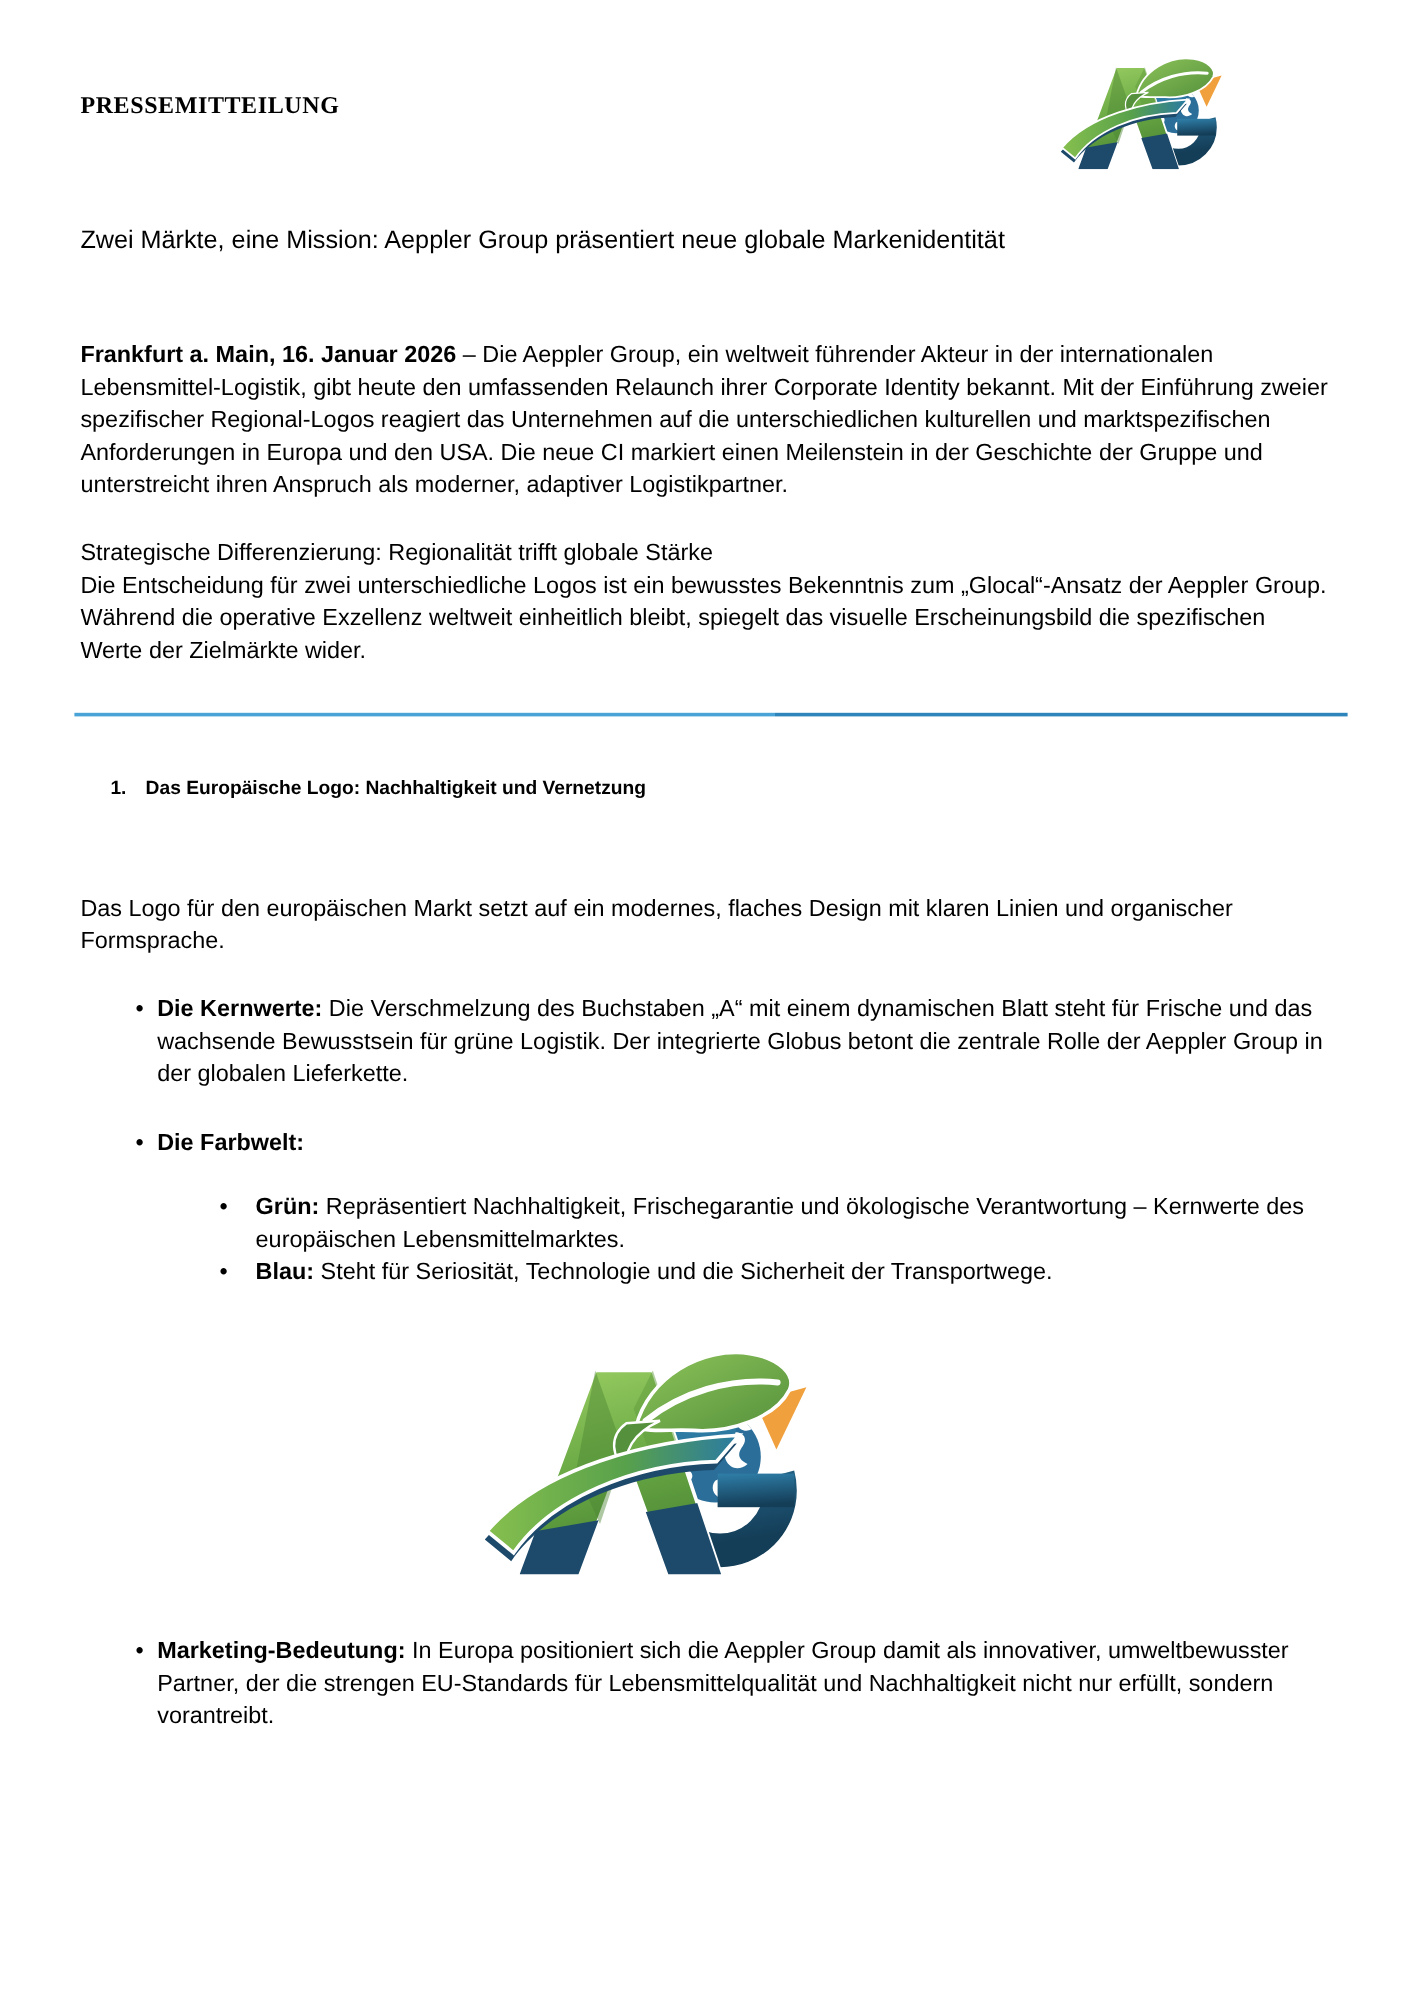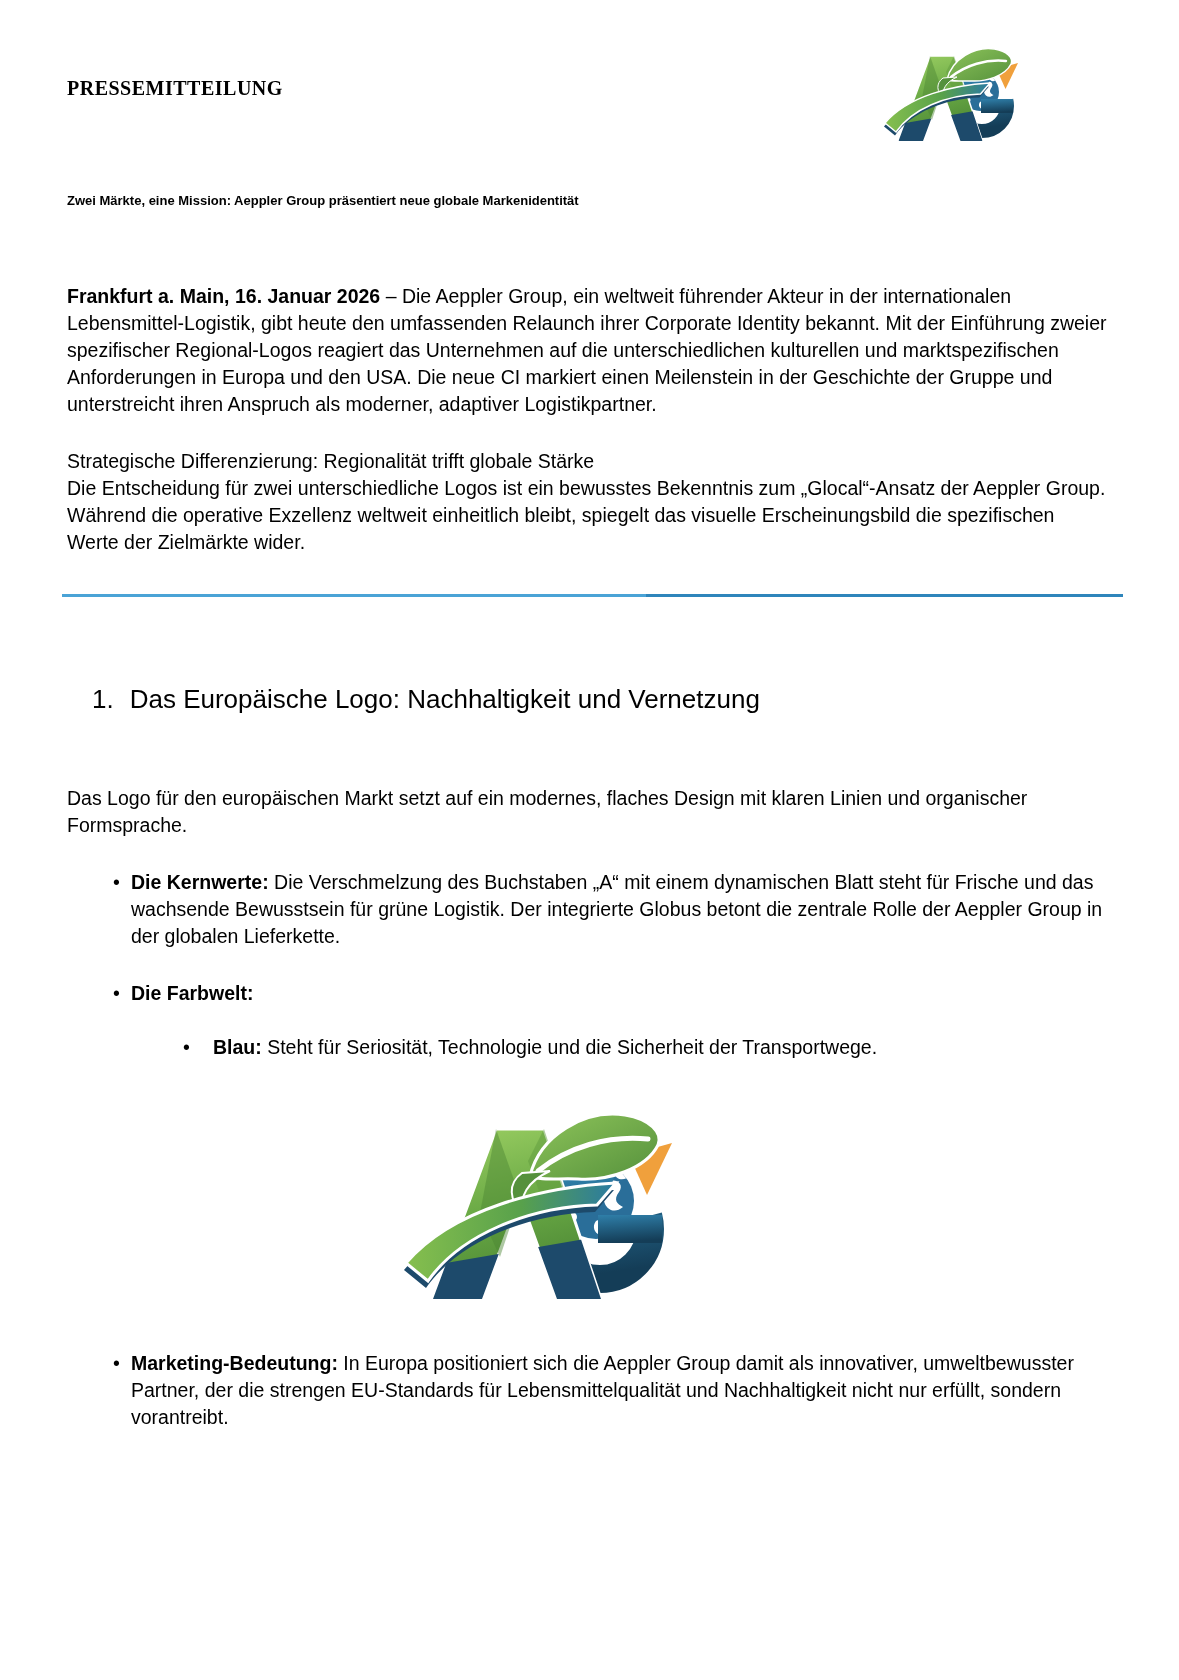--- a/index.html
+++ b/index.html
@@ -10,29 +10,29 @@
     -webkit-font-smoothing:antialiased;
   }
   .page{padding:42px 69px 0 67px;box-sizing:border-box;width:1179px;height:1360px;}
   .masthead{display:flex;justify-content:space-between;align-items:flex-start;height:106px;}
   .kicker{
     font-family:"Liberation Serif","DejaVu Serif",serif;
     font-weight:bold;font-size:20px;letter-spacing:.5px;margin-top:33px;
   }
   .logo-small{margin-right:78px;}
   .logo-small svg{width:150px;height:106px;display:block;}
-  h1{font-size:13px;font-weight:bold;line-height:27px;margin:39px 0 0 0;}
+  h1{font-size:21px;font-weight:normal;line-height:27px;margin:39px 0 0 0;}
   p{margin:0;}
   .p-intro{margin-top:69px;}
   .p-strategy{margin-top:30px;}
   .divider{
     border:none;height:3px;width:1061px;margin:38px 0 0 -5px;
     background:linear-gradient(to right,#4aa3d6 0%,#4aa3d6 55%,#2e85bb 55%,#2e85bb 100%);
   }
-  h2{font-size:26px;font-weight:normal;line-height:30px;margin:87px 0 0 0;padding-left:25px;}
+  h2{font-size:16px;font-weight:bold;line-height:30px;margin:46px 0 0 0;padding-left:25px;}
   .sec-num{margin-right:16px;}
   .p-sec-intro{margin-top:71px;}
   ul{list-style:none;margin:0;padding:0;}
   .l1{margin-top:30px;}
   .l1 > li{position:relative;padding-left:64px;}
   .l1 > li + li{margin-top:30px;}
   .l1 > li::before{content:"\2022";position:absolute;left:46px;top:0;}
   .l2{margin-top:27px;}
   .l2 > li{position:relative;padding-left:82px;}
   .l2 > li::before{content:"\2022";position:absolute;left:52px;top:0;}
@@ -122,20 +122,21 @@
   <hr class="divider">
 
   <h2><span class="sec-num">1.</span><span>Das Europäische Logo: Nachhaltigkeit und Vernetzung</span></h2>
 
   <p class="p-sec-intro">Das Logo für den europäischen Markt setzt auf ein modernes, flaches Design mit klaren Linien und organischer Formsprache.</p>
 
   <ul class="l1">
     <li><strong>Die Kernwerte:</strong><span> Die Verschmelzung des Buchstaben „A“ mit einem dynamischen Blatt steht für Frische und das wachsende Bewusstsein für grüne Logistik. Der integrierte Globus betont die zentrale Rolle der Aeppler Group in der globalen Lieferkette.</span></li>
     <li><strong>Die Farbwelt:</strong>
       <ul class="l2">
+        <li><strong>Grün:</strong><span> Repräsentiert Nachhaltigkeit, Frischegarantie und ökologische Verantwortung – Kernwerte des europäischen Lebensmittelmarktes.</span></li>
         <li><strong>Blau:</strong><span> Steht für Seriosität, Technologie und die Sicherheit der Transportwege.</span></li>
       </ul>
     </li>
   </ul>
 
   <div class="logo-large">
     <svg viewBox="0 0 300 212" role="img" aria-label="Aeppler Group Logo">
         <use href="#ag-logo"></use>
       </svg>
   </div>

